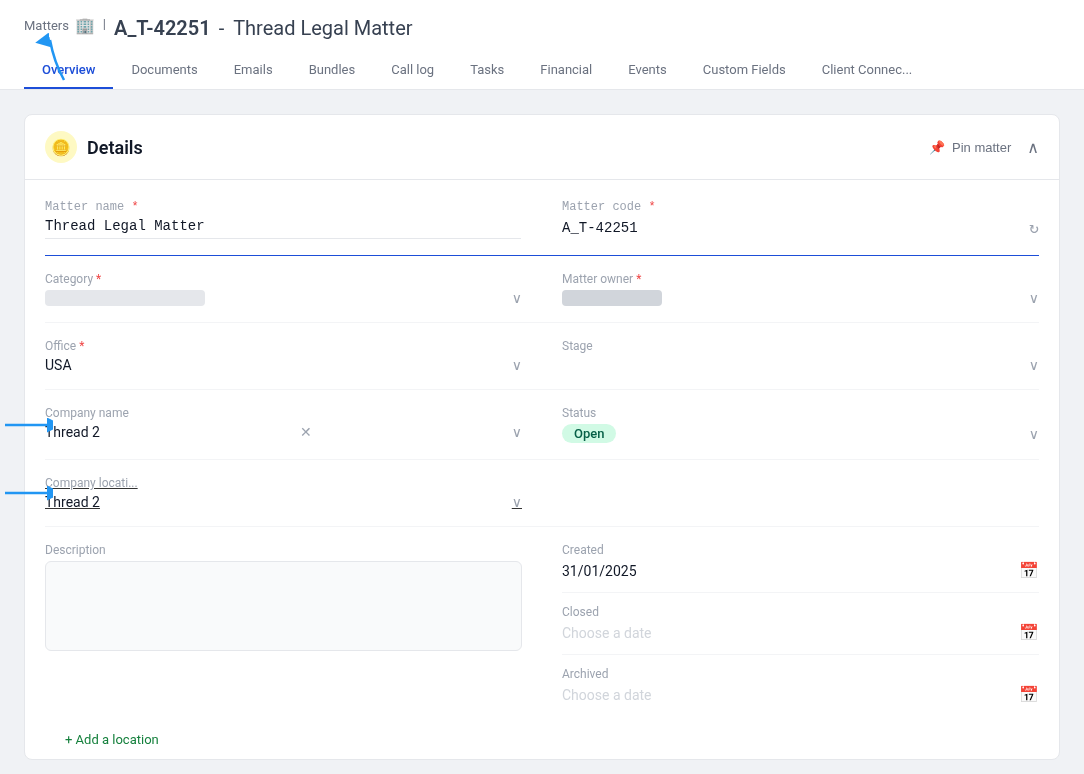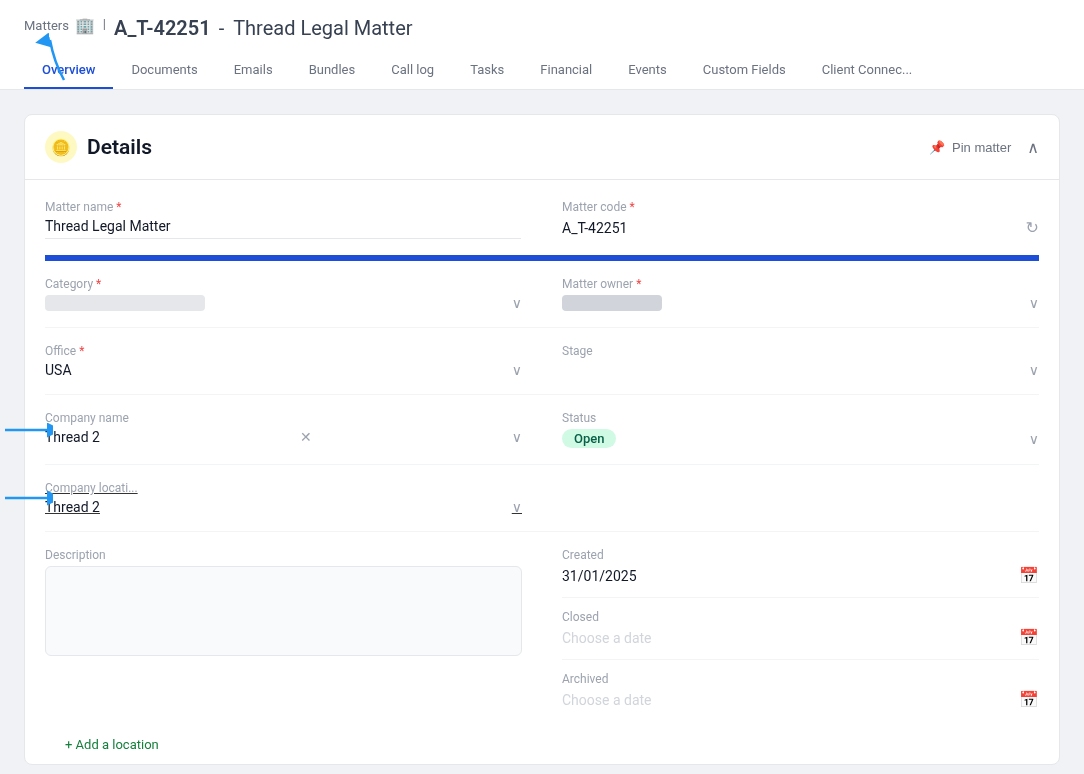--- a/index.html
+++ b/index.html
@@ -115,21 +115,21 @@
       height: 32px;
       background: #fef9c3;
       border-radius: 50%;
       display: flex;
       align-items: center;
       justify-content: center;
       font-size: 16px;
     }
 
     .card-header-title {
-      font-size: 21px;
+      font-size: 18px;
       font-weight: 600;
       color: #111827;
     }
 
     .card-header-right {
       display: flex;
       align-items: center;
       gap: 16px;
     }
 
@@ -336,21 +336,21 @@
           <button class="pin-matter-btn">
             <span>📌</span>
             <span>Pin matter</span>
           </button>
           <span class="chevron-up">∧</span>
         </div>
       </div>
 
       <div style="padding: 4px 20px 0 20px;">
 
-        <div style="display:grid; grid-template-columns:1fr 1fr; border-bottom: 6px solid #1d4ed8;">
+        <div style="display:grid; grid-template-columns:1fr 1fr; border-bottom: 1px solid #1d4ed8; font-family: Liberation Mono, monospace;">
           <div style="padding: 16px 20px 16px 0; border-right: 1px solid transparent;">
             <div class="field-label">
               <span>Matter name</span>
               <span class="required"> *</span>
             </div>
             <div class="field-value" style="border-bottom: 1px solid #e5e7eb; padding-bottom: 4px;">Thread Legal Matter</div>
           </div>
           <div style="padding: 16px 0 16px 20px;">
             <div class="field-label">
               <span>Matter code</span>

